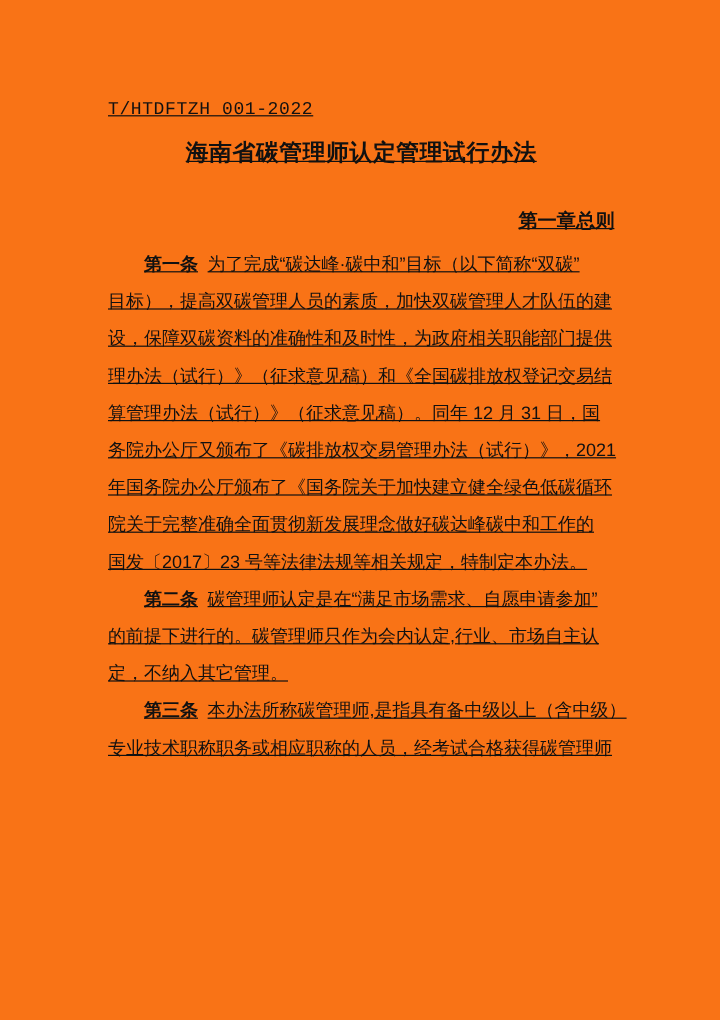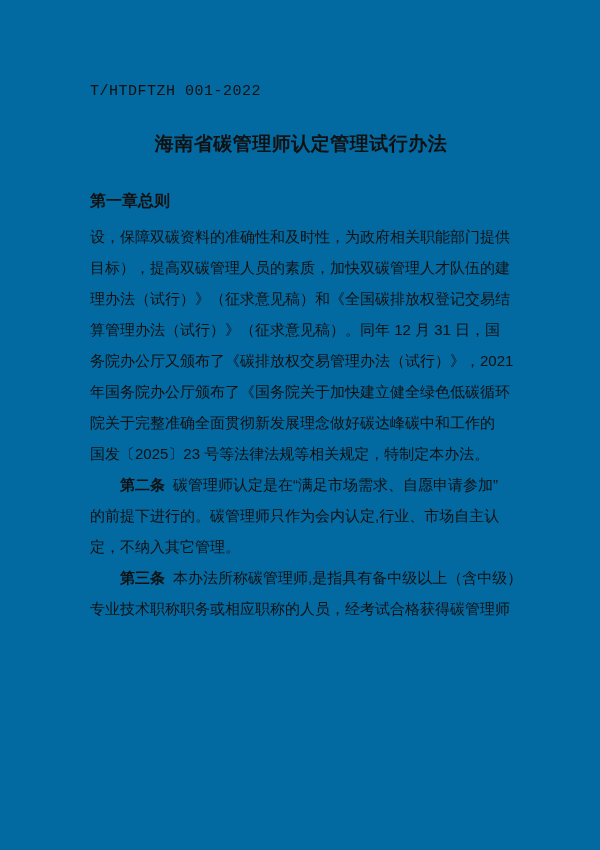--- a/index.html
+++ b/index.html
@@ -2,50 +2,51 @@
 <html><head>
 <meta charset="utf-8">
 <style>
   html, body { margin: 0; padding: 0; }
   body { background: #888; }
   .page {
     position: relative;
     width: 600px;
     height: 850px;
     margin: 0 auto;
-    background: #0369a1;
+    background: #f97316;
     color: #111111;
     overflow: hidden;
     box-sizing: border-box;
     padding: 0 88px 0 90px;
     font-family: "Liberation Sans", "DejaVu Sans", sans-serif;
+    text-decoration: underline;
   }
   .doc-code {
     margin-top: 84px;
     font-family: "Liberation Mono", "DejaVu Sans Mono", monospace;
     font-size: 15px;
     line-height: 16px;
     letter-spacing: 0.5px;
     white-space: nowrap;
   }
   .title {
-    margin: 34px 0 0 0;
+    margin: 18px 0 0 0;
     font-size: 19px;
     line-height: 20px;
     font-weight: 700;
     text-align: center;
     letter-spacing: 0.5px;
     white-space: nowrap;
   }
   .chapter {
     margin: 38px 0 0 0;
     font-size: 16px;
     line-height: 17px;
     font-weight: 700;
-    text-align: left;
+    text-align: right;
     white-space: nowrap;
   }
   .body-text {
     margin-top: 12px;
     font-size: 15px;
   }
   .paragraph { margin: 0; }
   .line {
     height: 31px;
     line-height: 31px;
@@ -63,28 +64,29 @@
 
 <div class="page">
   <div class="doc-code">T/HTDFTZH 001-2022</div>
 
   <h1 class="title">海南省碳管理师认定管理试行办法</h1>
 
   <h2 class="chapter">第一章总则</h2>
 
   <div class="body-text">
     <div class="paragraph">
+        <div class="line first-line"><span class="article-label">第一条</span>为了完成“碳达峰·碳中和”目标（以下简称“双碳”</div>
+        <div class="line">目标），提高双碳管理人员的素质，加快双碳管理人才队伍的建</div>
         <div class="line">设，保障双碳资料的准确性和及时性，为政府相关职能部门提供</div>
-        <div class="line">目标），提高双碳管理人员的素质，加快双碳管理人才队伍的建</div>
         <div class="line">理办法（试行）》（征求意见稿）和《全国碳排放权登记交易结</div>
         <div class="line">算管理办法（试行）》（征求意见稿）。同年 12 月 31 日，国</div>
         <div class="line">务院办公厅又颁布了《碳排放权交易管理办法（试行）》，2021</div>
         <div class="line">年国务院办公厅颁布了《国务院关于加快建立健全绿色低碳循环</div>
         <div class="line">院关于完整准确全面贯彻新发展理念做好碳达峰碳中和工作的</div>
-        <div class="line">国发〔2025〕23 号等法律法规等相关规定，特制定本办法。</div>
+        <div class="line">国发〔2017〕23 号等法律法规等相关规定，特制定本办法。</div>
       </div>
     <div class="paragraph">
         <div class="line first-line"><span class="article-label">第二条</span>碳管理师认定是在“满足市场需求、自愿申请参加”</div>
         <div class="line">的前提下进行的。碳管理师只作为会内认定,行业、市场自主认</div>
         <div class="line">定，不纳入其它管理。</div>
       </div>
     <div class="paragraph">
         <div class="line first-line"><span class="article-label">第三条</span>本办法所称碳管理师,是指具有备中级以上（含中级）</div>
         <div class="line">专业技术职称职务或相应职称的人员，经考试合格获得碳管理师</div>
       </div>

